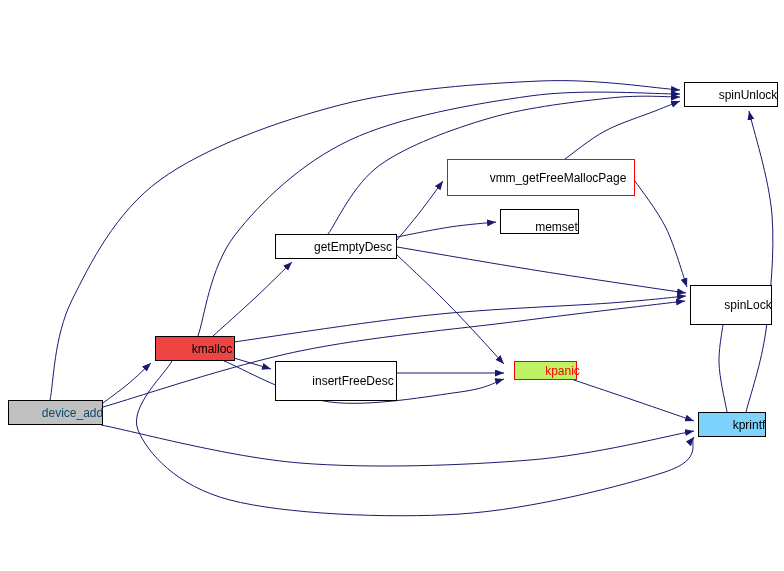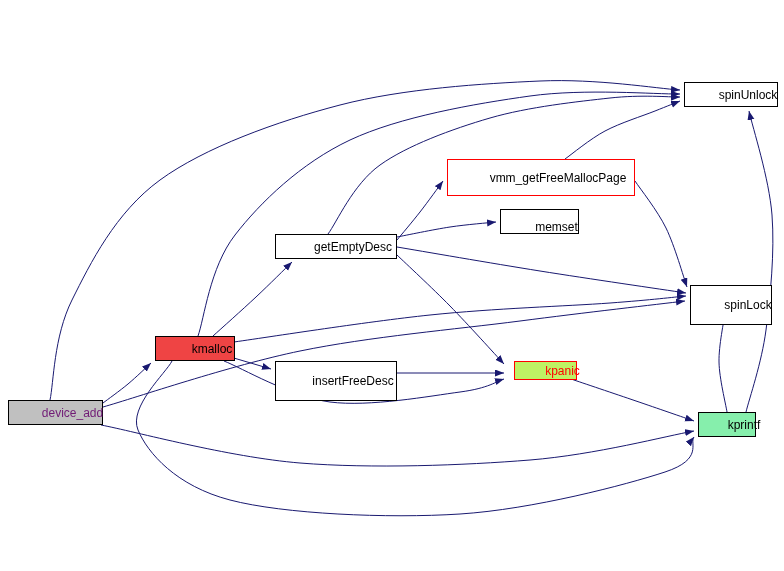--- a/index.html
+++ b/index.html
@@ -48,21 +48,21 @@
         <path d="M 328 234 C 336.6666666666667 222.5, 353 184.33333333333334, 380 165 C 407 145.66666666666666, 451.6666666666667 129.16666666666666, 490 118 C 528.3333333333334 106.83333333333333, 578.3333333333334 101.5, 610 98 C 641.6666666666666 94.5, 668.3333333333334 97.16666666666667, 680 97" class="edge" stroke="#191970" marker-end="url(#arrowhead)"></path>
         <path d="M 397 255 C 405.8333333333333 263.5, 432.1666666666667 287.8333333333333, 450 306 C 467.8333333333333 324.1666666666667, 495 354.3333333333333, 504 364" class="edge" stroke="#191970" marker-end="url(#arrowhead)"></path>
         <path d="M 635 181 C 640.1666666666666 188.83333333333334, 657.3333333333334 210.33333333333334, 666 228 C 674.6666666666666 245.66666666666666, 683.5 277.1666666666667, 687 287" class="edge" stroke="#191970" marker-end="url(#arrowhead)"></path>
         <path d="M 565 159 C 571.6666666666666 154.33333333333334, 590 139, 605 131 C 620 123, 642.5 116, 655 111 C 667.5 106, 675.8333333333334 102.66666666666667, 680 101" class="edge" stroke="#191970" marker-end="url(#arrowhead)"></path>
         <path d="M 571 379 C 581.8333333333334 382.6666666666667, 615.5 394, 636 401 C 656.5 408, 684.3333333333334 417.6666666666667, 694 421" class="edge" stroke="#191970" marker-end="url(#arrowhead)"></path>
         <path d="M 727 412 C 725.6666666666666 403.6666666666667, 719.3333333333334 378.5, 719 362 C 718.6666666666666 345.5, 724 321.1666666666667, 725 313" class="edge" stroke="#191970" marker-end="url(#arrowhead)"></path>
         <path d="M 746 412 C 749.3333333333334 398.3333333333333, 761.6666666666666 362.8333333333333, 766 330 C 770.3333333333334 297.1666666666667, 774.8333333333334 251.5, 772 215 C 769.1666666666666 178.5, 752.8333333333334 128.33333333333334, 749 111" class="edge" stroke="#191970" marker-end="url(#arrowhead)"></path>
       </g>
   </svg>
   <div id="nodes-layer">
-      <div class="node" style="left: 8px; top: 400px; width: 95px; height: 25px; background: rgb(192, 192, 192); border-color: rgb(0, 0, 0); color: #701a75;">
+      <div class="node" style="left: 8px; top: 400px; width: 95px; height: 25px; background: rgb(192, 192, 192); border-color: rgb(0, 0, 0); color: #0c4a6e;">
         <span>device_add</span>
       </div>
       <div class="node" style="left: 155px; top: 336px; width: 80px; height: 25px; background: #ef4444; border-color: rgb(0, 0, 0); color: rgb(0, 0, 0);">
         <span>kmalloc</span>
       </div>
       <div class="node" style="left: 275px; top: 361px; width: 122px; height: 40px; background: rgb(255, 255, 255); border-color: rgb(0, 0, 0); color: rgb(0, 0, 0);">
         <span>insertFreeDesc</span>
       </div>
       <div class="node" style="left: 275px; top: 234px; width: 122px; height: 25px; background: rgb(255, 255, 255); border-color: rgb(0, 0, 0); color: rgb(0, 0, 0);">
         <span>getEmptyDesc</span>
@@ -75,17 +75,17 @@
       </div>
       <div class="node" style="left: 508px; top: 361px; width: 63px; height: 19px; background: #bef264; border-color: rgb(255, 0, 0); color: rgb(255, 0, 0); margin-left: 6px;">
         <span>kpanic</span>
       </div>
       <div class="node" style="left: 684px; top: 82px; width: 94px; height: 25px; background: rgb(255, 255, 255); border-color: rgb(0, 0, 0); color: rgb(0, 0, 0);">
         <span>spinUnlock</span>
       </div>
       <div class="node" style="left: 690px; top: 285px; width: 82px; height: 40px; background: rgb(255, 255, 255); border-color: rgb(0, 0, 0); color: rgb(0, 0, 0); text-align: right;">
         <span>spinLock</span>
       </div>
-      <div class="node" style="left: 698px; top: 412px; width: 58px; height: 25px; background: #86efac; border-color: rgb(0, 0, 0); color: rgb(0, 0, 0);">
+      <div class="node" style="left: 698px; top: 412px; width: 68px; height: 25px; background: #7dd3fc; border-color: rgb(0, 0, 0); color: rgb(0, 0, 0);">
         <span>kprintf</span>
       </div>
     </div>
 </div>
 
 </body></html>

